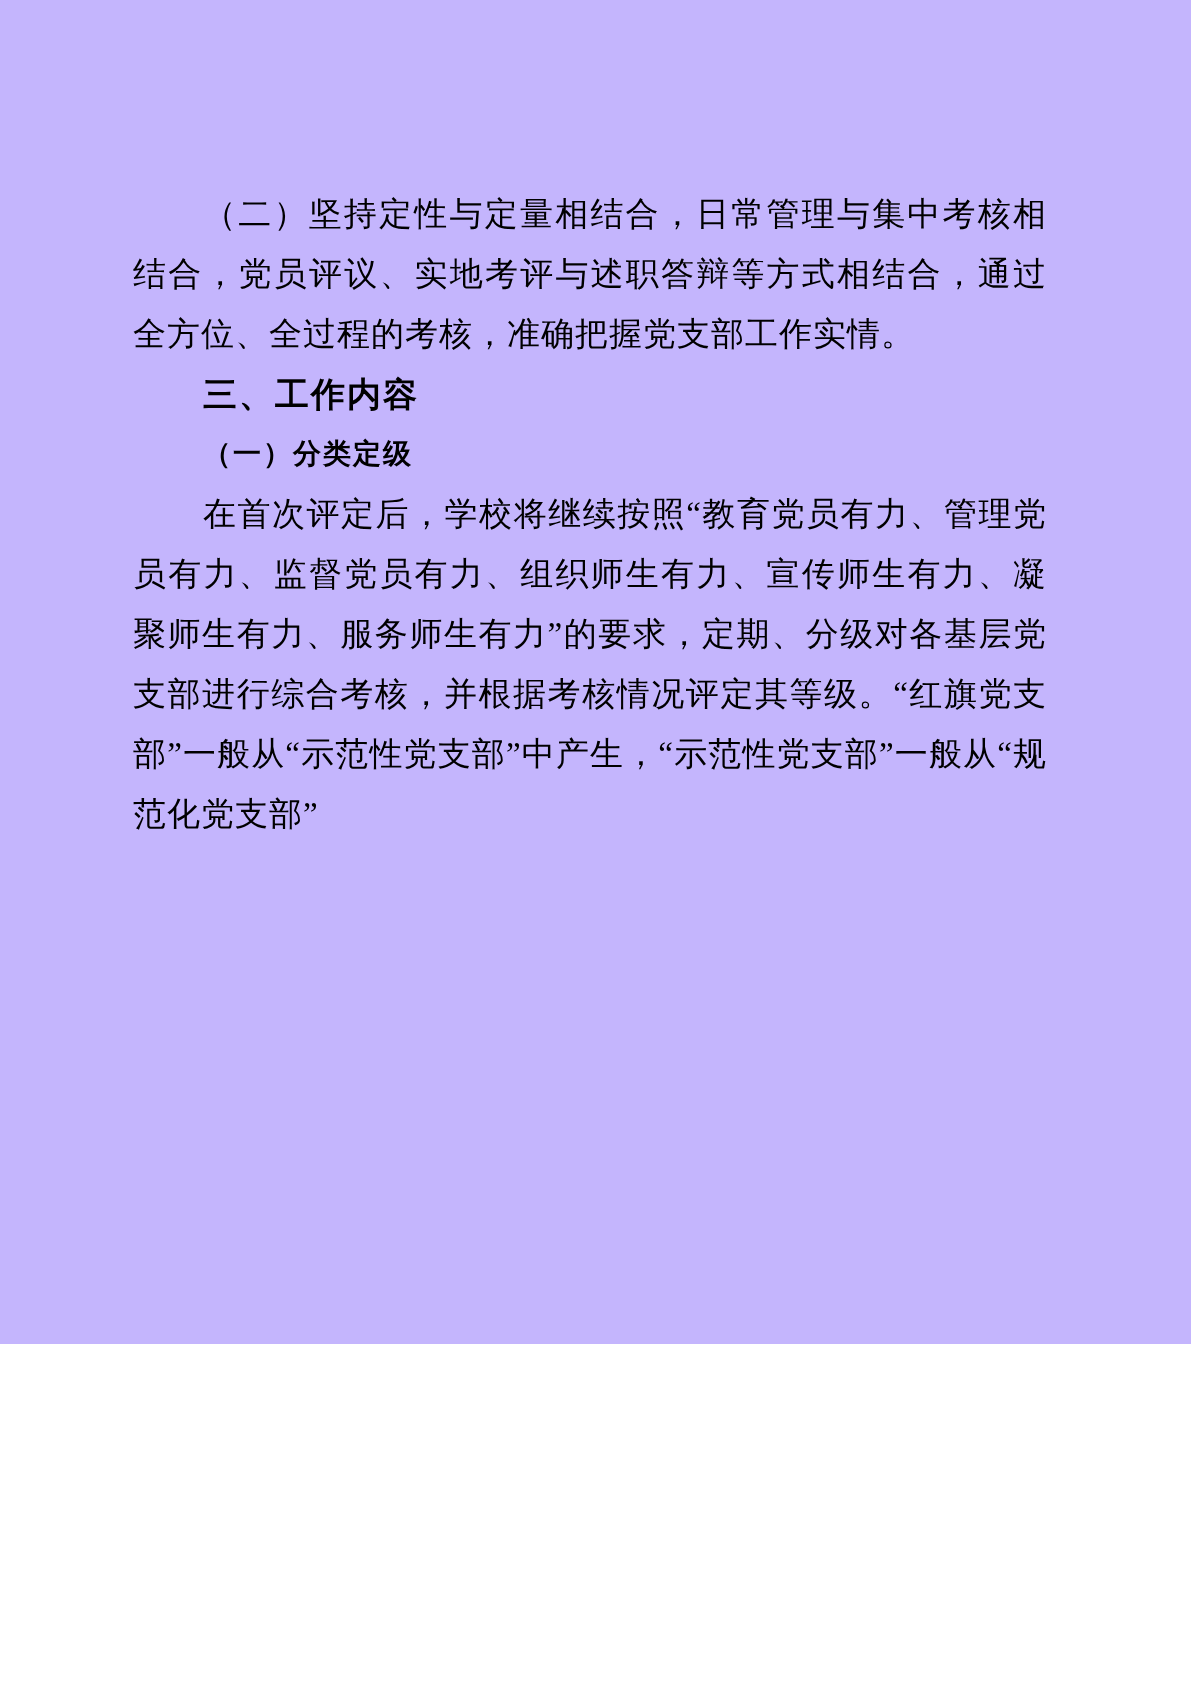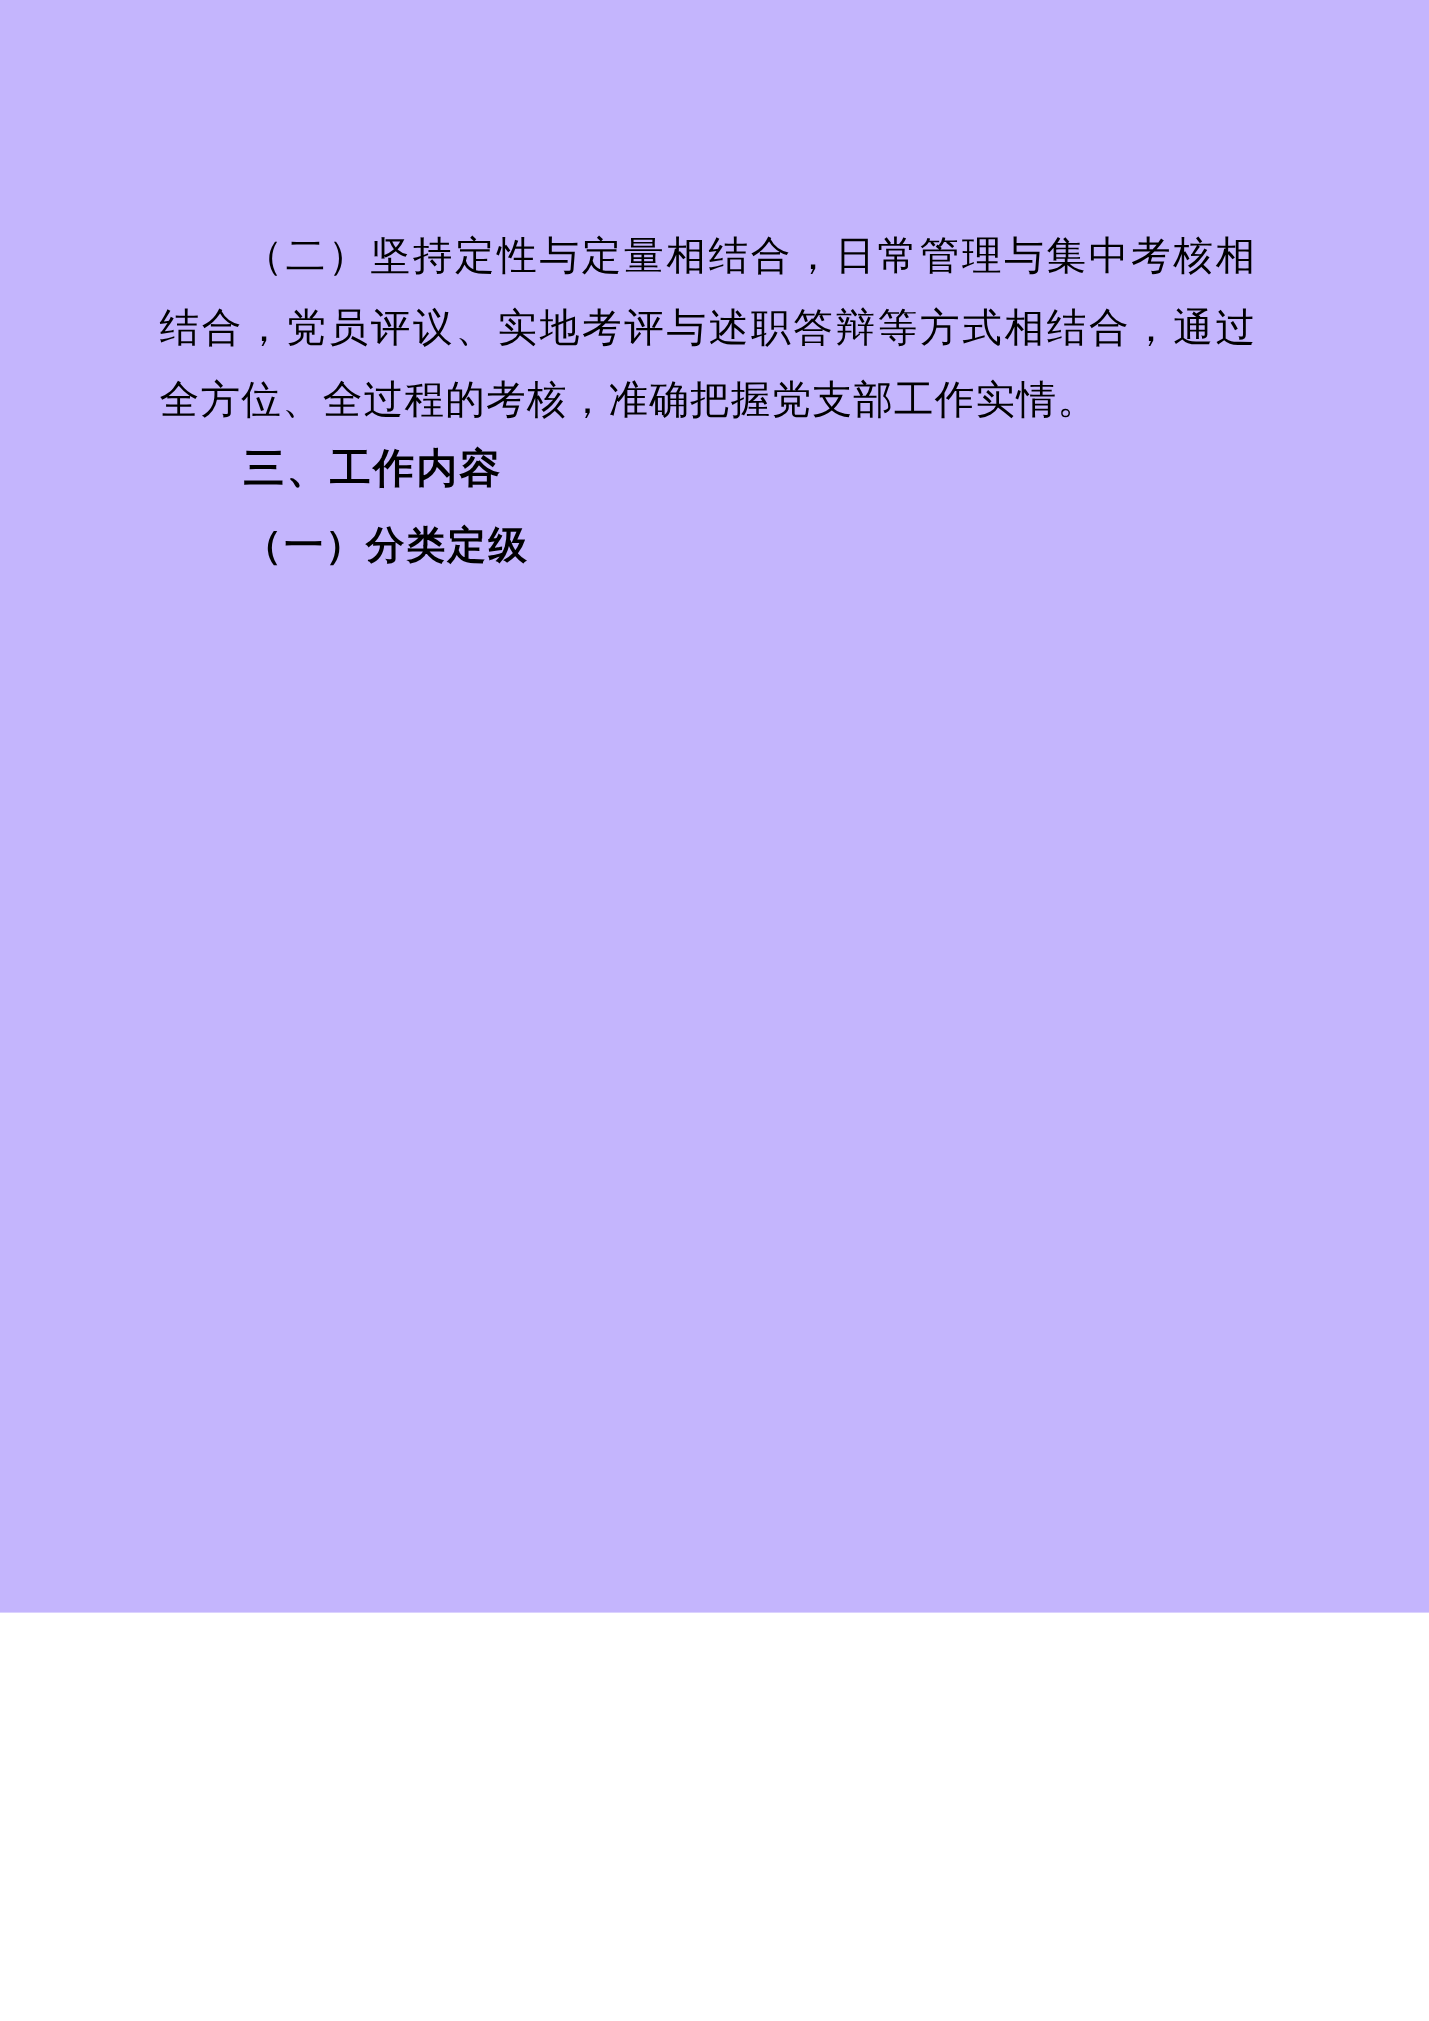--- a/index.html
+++ b/index.html
@@ -28,33 +28,33 @@
     font-size: 33px;
     line-height: 60px;
     text-align: justify;
     text-justify: inter-character;
     text-indent: 70px;
     letter-spacing: 1px;
     color: #000000;
   }
   .heading-section {
     margin: 0;
-    font-family: Liberation Mono, monospace;
+    font-family: Liberation Sans, sans-serif;
     font-weight: bold;
     font-size: 34px;
     line-height: 60px;
     padding-left: 70px;
     letter-spacing: 2px;
     color: #000000;
   }
   .heading-subsection {
     margin: 0;
-    font-family: Liberation Serif, serif;
+    font-family: Liberation Sans, sans-serif;
     font-weight: bold;
-    font-size: 32px;
+    font-size: 28px;
     line-height: 60px;
     padding-left: 70px;
     letter-spacing: 2px;
     color: #000000;
   }
   .page-number {
     position: absolute;
     left: 146px;
     top: 1502px;
     font-family: "Liberation Serif", "DejaVu Serif", serif;
@@ -64,15 +64,16 @@
   }
 </style>
 </head>
 <body>
 
 <div class="page">
   <div class="content">
     <p class="para-body">（二）坚持定性与定量相结合，日常管理与集中考核相结合，党员评议、实地考评与述职答辩等方式相结合，通过全方位、全过程的考核，准确把握党支部工作实情。</p>
     <h2 class="heading-section">三、工作内容</h2>
     <h3 class="heading-subsection">（一）分类定级</h3>
+    <p class="para-body">在首次评定后，学校将继续按照“教育党员有力、管理党员有力、监督党员有力、组织师生有力、宣传师生有力、凝聚师生有力、服务师生有力”的要求，定期、分级对各基层党支部进行综合考核，并根据考核情况评定其等级。“红旗党支部”一般从“示范性党支部”中产生，“示范性党支部”一般从“规范化党支部”</p>
   </div>
   <div class="page-number">— 2 —</div>
 </div>
 
 </body></html>

